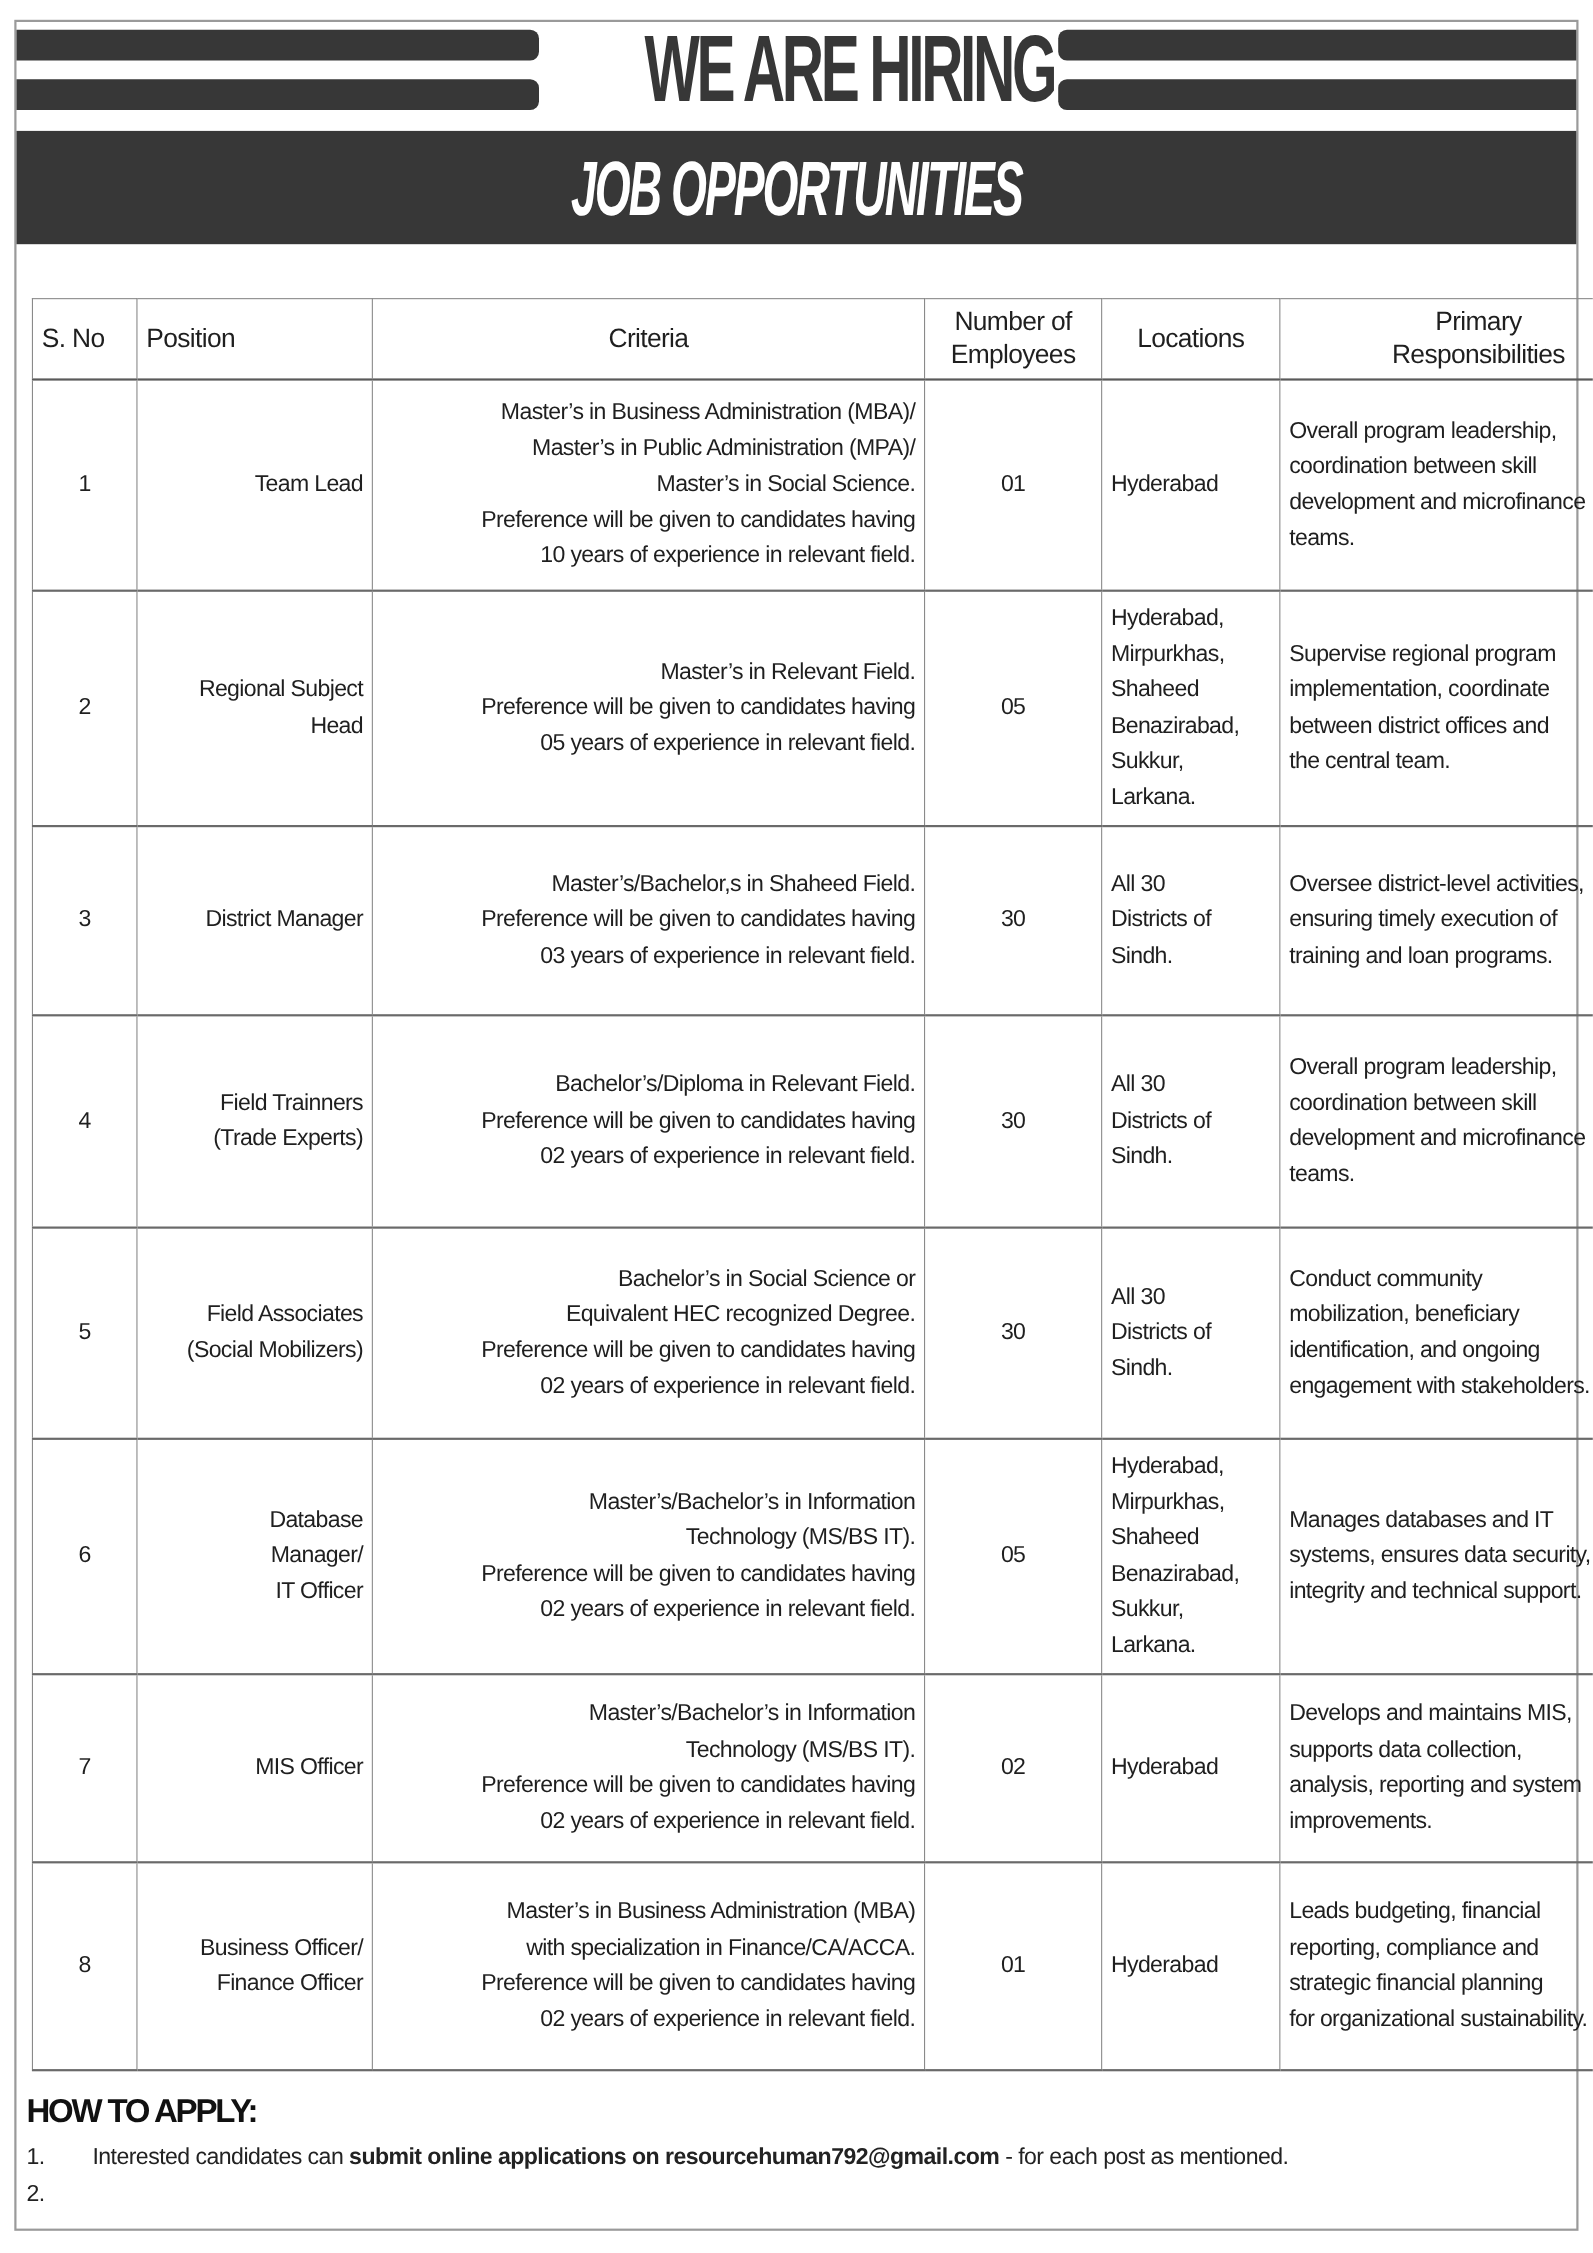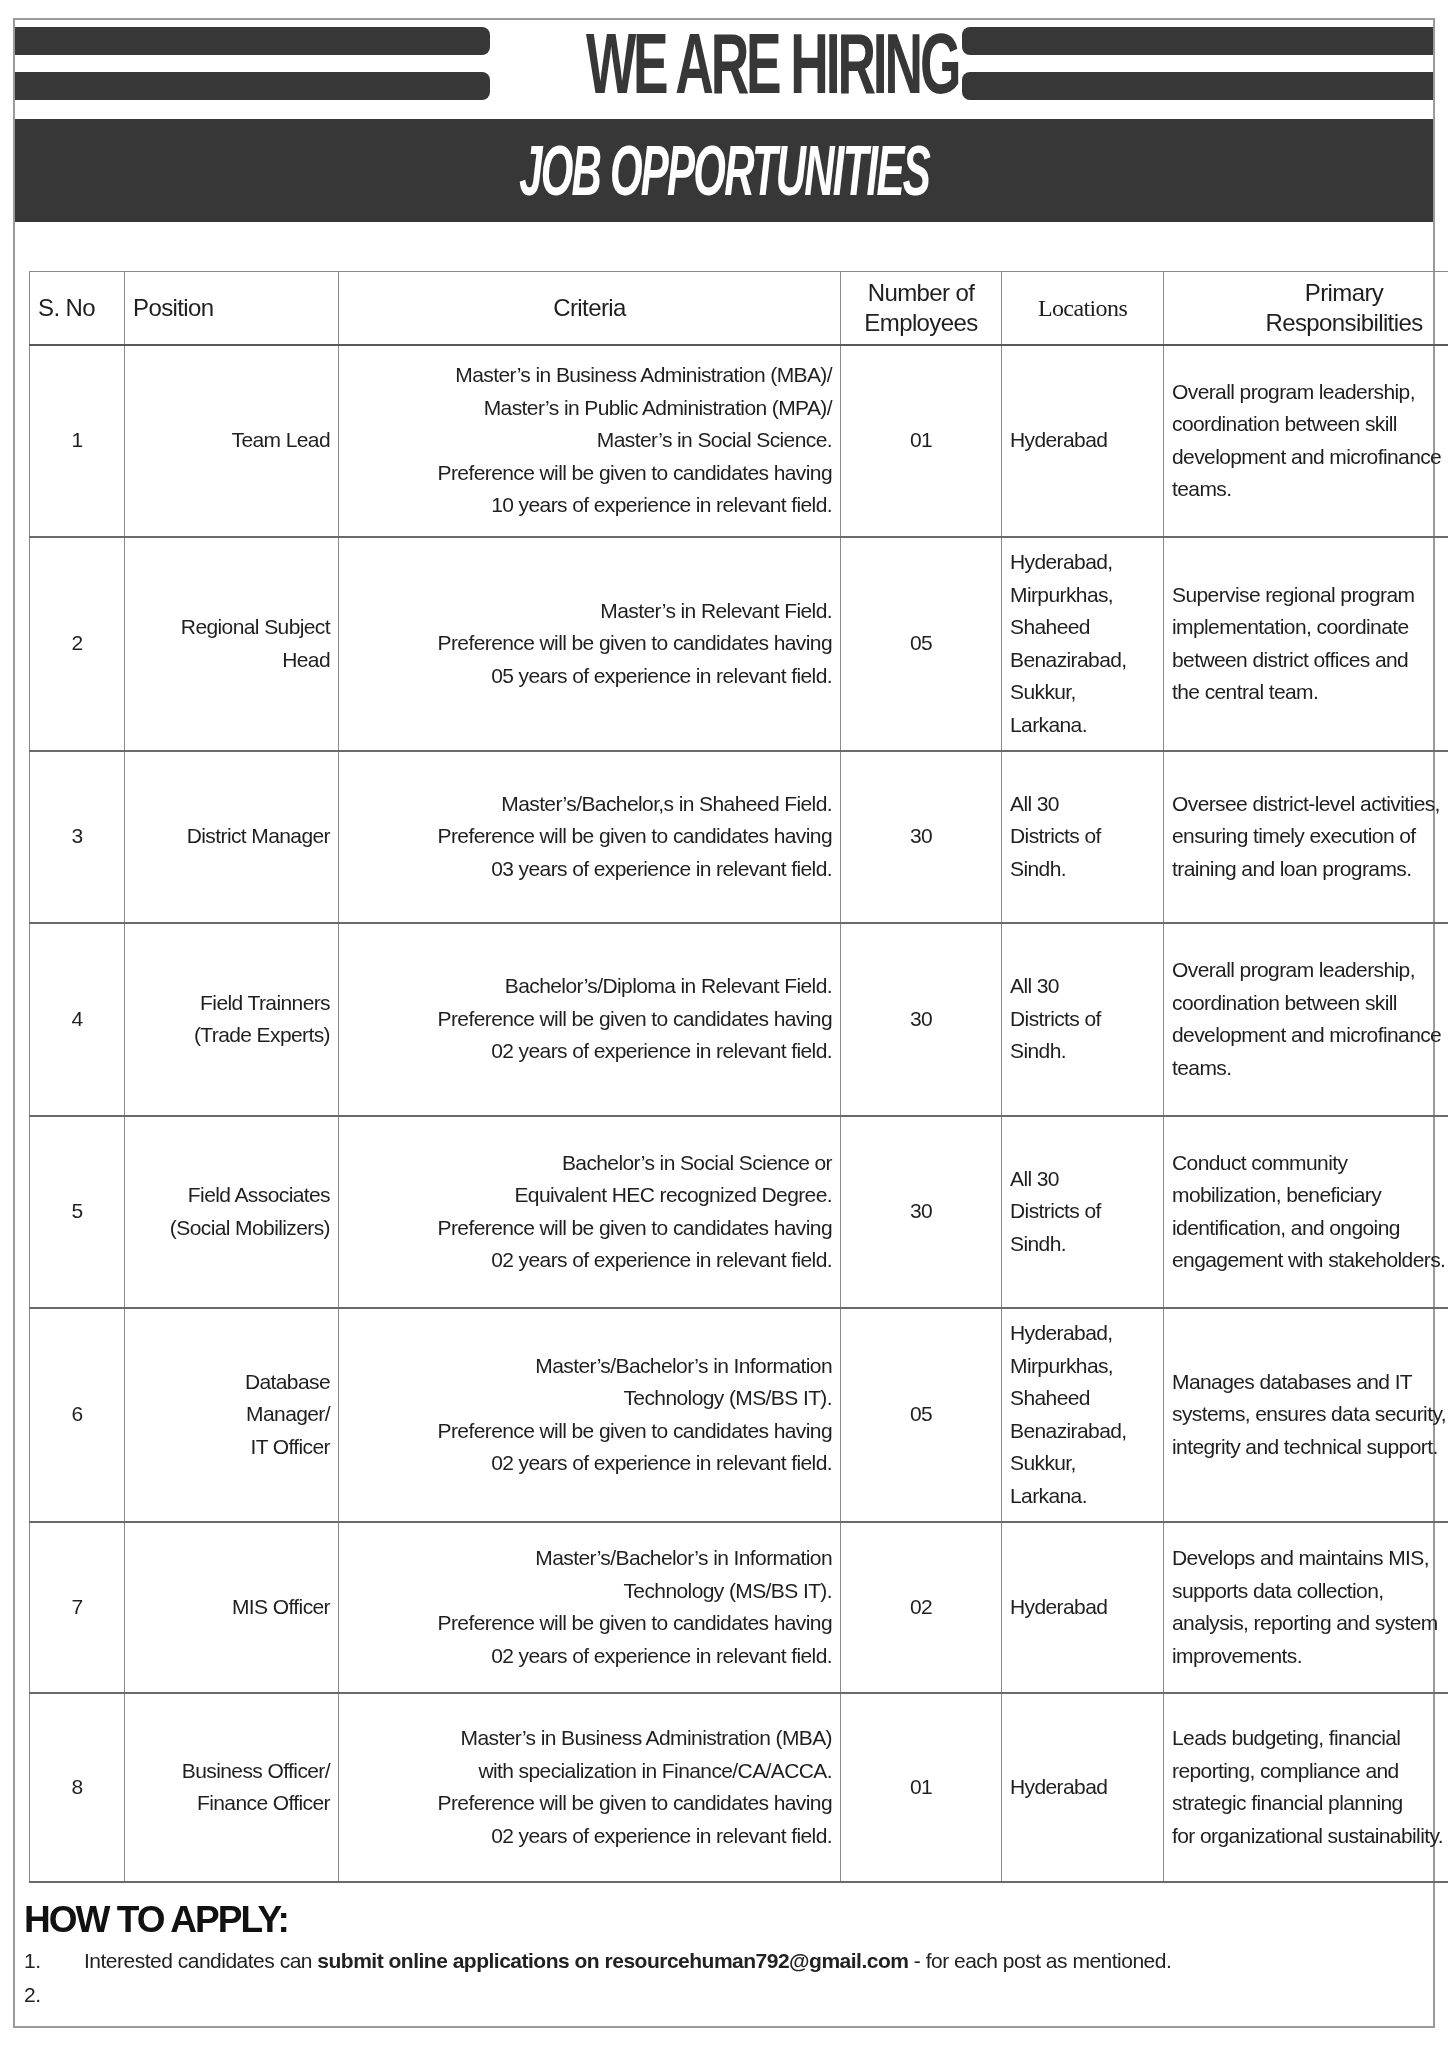--- a/index.html
+++ b/index.html
@@ -29,25 +29,25 @@
   table.jobs tbody tr td { border-bottom:2px solid #6a6a6a; }
   .c-sno { width:78px; text-align:center; }
   .c-pos { width:197px; text-align:right; }
   .c-cri { width:485px; text-align:right; }
   .c-num { width:144px; text-align:center; }
   .c-loc { width:145px; text-align:left; }
   .c-res { width:344px; text-align:left; }
   th.c-cri, th.c-res, th.c-num { text-align:center; }
   th.c-sno { text-align:left; padding-left:6px; }
   th.c-pos { text-align:left; padding-left:4px; }
-  th.c-loc { text-align:center;font-family:Liberation Serif, serif; }
+  th.c-loc { text-align:center; }
   .line { display:block; white-space:nowrap; }
   .loc-indent { padding-left:10px; }
   .apply { position:absolute; left:24px; top:1896px; width:1400px; }
-  .apply-title { font-size:37px; font-weight:bold; line-height:48px; letter-spacing:-2px; color:#111; }
+  .apply-title { font-size:30px; font-weight:bold; line-height:48px; letter-spacing:-2px; color:#111; }
   .apply-item { position:relative; font-size:21px; line-height:34px; letter-spacing:-0.5px; color:#222; padding-left:60px; }
   .apply-item .num { position:absolute; left:0; top:0; }
   .apply-item b { font-weight:bold; }
 </style>
 </head>
 <body>
 
 <div class="frame"></div>
 
 <div class="stripe l s1"></div>

